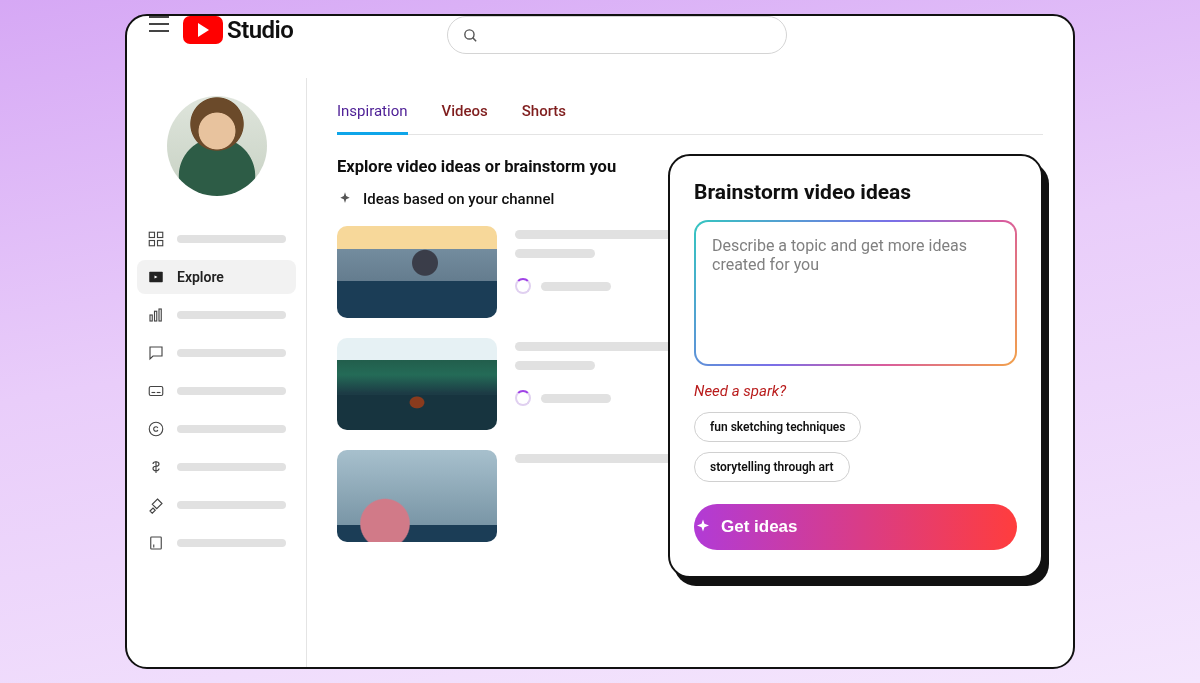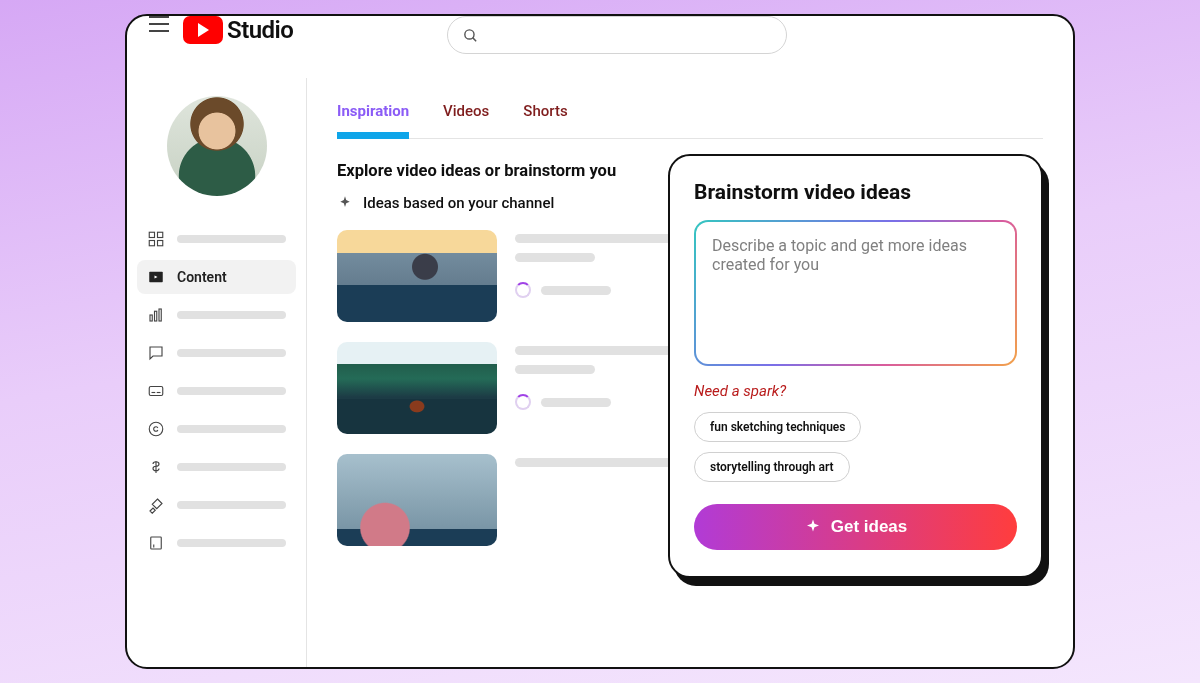--- a/index.html
+++ b/index.html
@@ -87,21 +87,21 @@
     .nav-ico svg { width:18px; height:18px; stroke:#444; fill:none; stroke-width:1.5; }
     .nav-placeholder {
       flex:1; height:8px; background:#e1e1e1; border-radius:4px;
     }
 
     
     .main { flex:1; padding: 24px 30px; overflow:hidden; }
     .page-title { font-size:24px; font-weight:600; margin-bottom:20px; }
     .tabs { display:flex; gap:34px; border-bottom:1px solid #e4e4e4; margin-bottom:22px; }
     .tab { font-size:15px; padding-bottom:12px; color:#7f1d1d; cursor:pointer; font-weight:500;}
-    .tab.active { color:#8b5cf6; border-bottom:7px solid #0ea5e9; font-weight:700; margin-bottom:-1px; }
+    .tab.active { color:#4c1d95; border-bottom:3px solid #0ea5e9; font-weight:400; margin-bottom:-1px; }
     .explore-title { font-size:16.5px; font-weight:700; margin-bottom:14px; }
     .ideas-row { display:flex; align-items:center; gap:10px; font-size:15px; font-weight:500; margin-bottom:18px; }
     .ideas-row svg { width:16px; height:16px; fill:#555; }
 
     .cards { display:flex; flex-direction:column; gap:20px; }
     .card { display:flex; gap:18px; align-items:flex-start; }
     .thumb {
       width: 160px; height: 92px; border-radius:10px; flex-shrink:0;
       background:#88a; background-size:cover;
     }
@@ -168,21 +168,21 @@
     .chips { display:flex; flex-direction:column; gap:10px; align-items:flex-start; margin-bottom:22px; }
     .chip {
       border:1px solid #d0d0d0; border-radius:20px;
       padding:7px 15px; font-size:12px; font-weight:600; cursor:pointer;
       background:#fff;
     }
     .cta {
       width:100%; height:46px; border:none; border-radius:23px;
       background: linear-gradient(90deg,#b13bd6,#ff3d3d);
       color:#fff; font-size:17px; font-weight:700;
-      display:flex; align-items:center; justify-content:center; gap:9px;
+      display:flex; align-items:center; gap:9px;
       cursor:pointer;
     }
     .sparkle { width:18px; height:18px; fill:#fff; }
   </style>
 </head>
 <body>
 
 <div class="window">
 
   <div class="topbar">
@@ -221,21 +221,21 @@
           <span class="nav-placeholder"></span>
         </div>
 
         <div class="nav-item active">
           <span class="nav-ico">
             <svg viewBox="0 0 24 24">
                 <rect x="3" y="5" width="18" height="14" rx="1" fill="#222" stroke="none"></rect>
                 <polygon points="10,10 10,14 14,12" fill="#fff" stroke="none"></polygon>
               </svg>
           </span>
-          <span>Content</span>
+          <span>Explore</span>
         </div>
 
         <div class="nav-item">
           <span class="nav-ico">
             <svg viewBox="0 0 24 24">
                 <rect x="4" y="12" width="3" height="8"></rect>
                 <rect x="10" y="7" width="3" height="13"></rect>
                 <rect x="16" y="4" width="3" height="16"></rect>
               </svg>
           </span>

